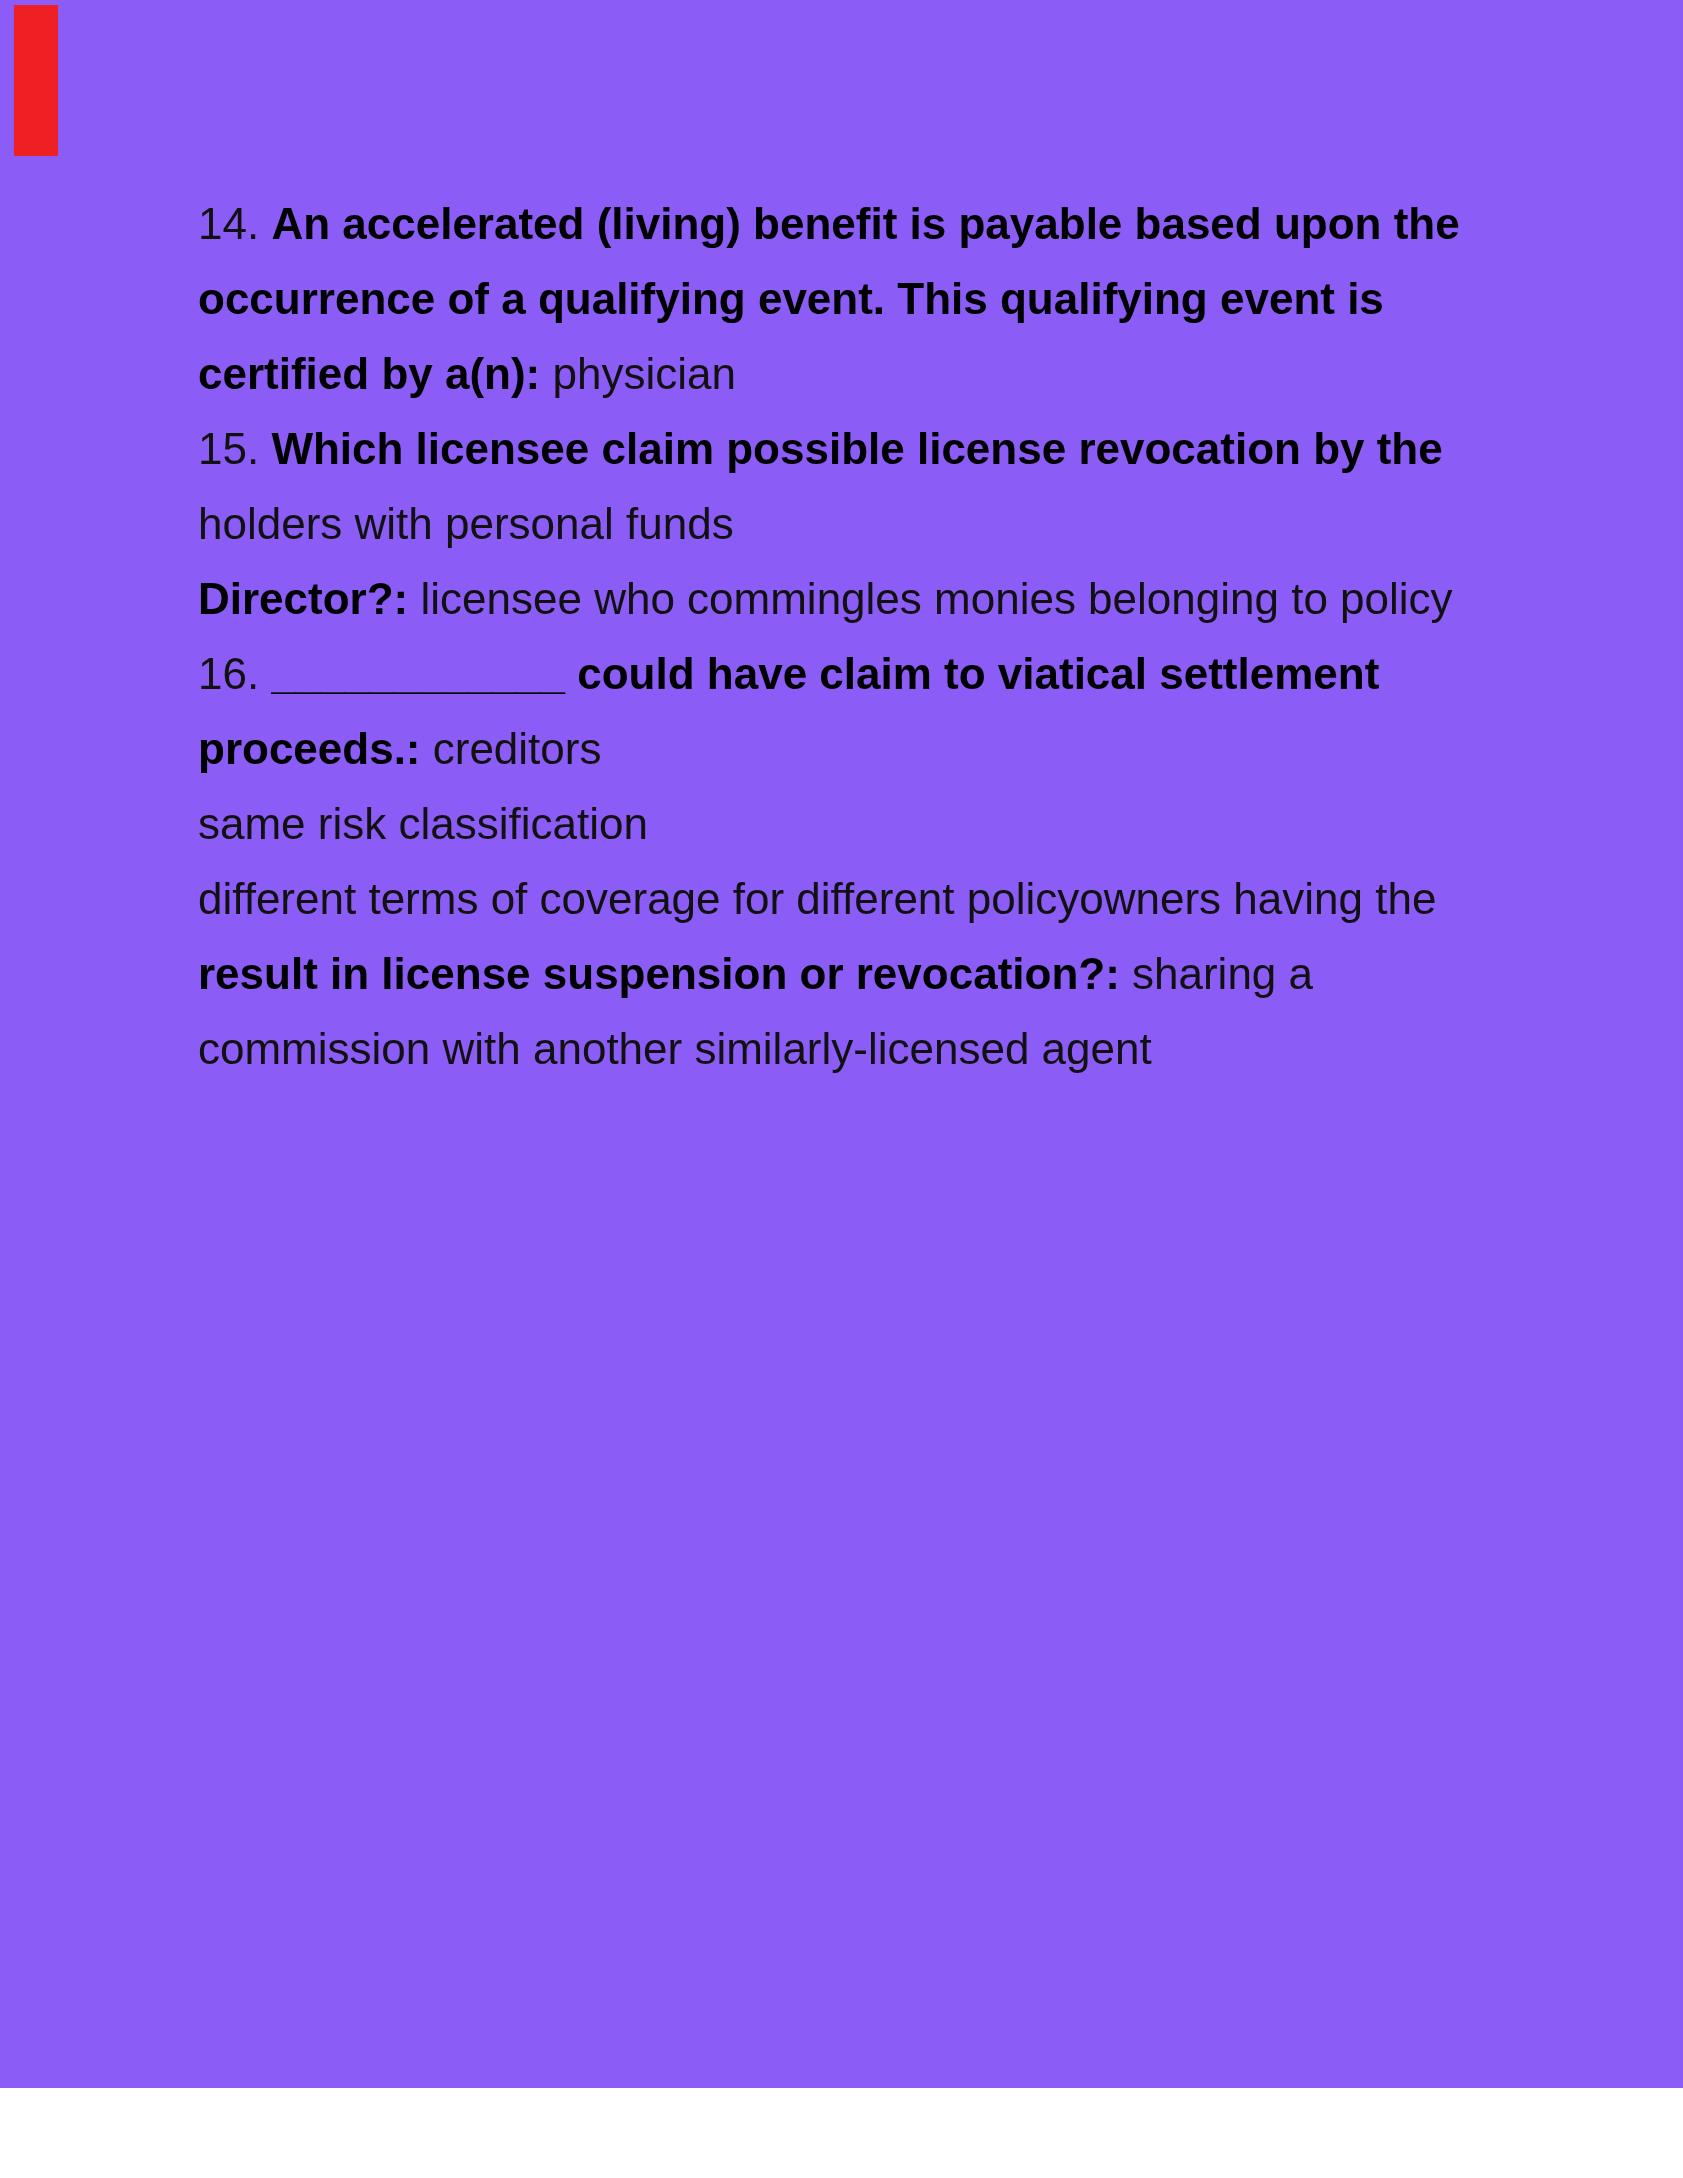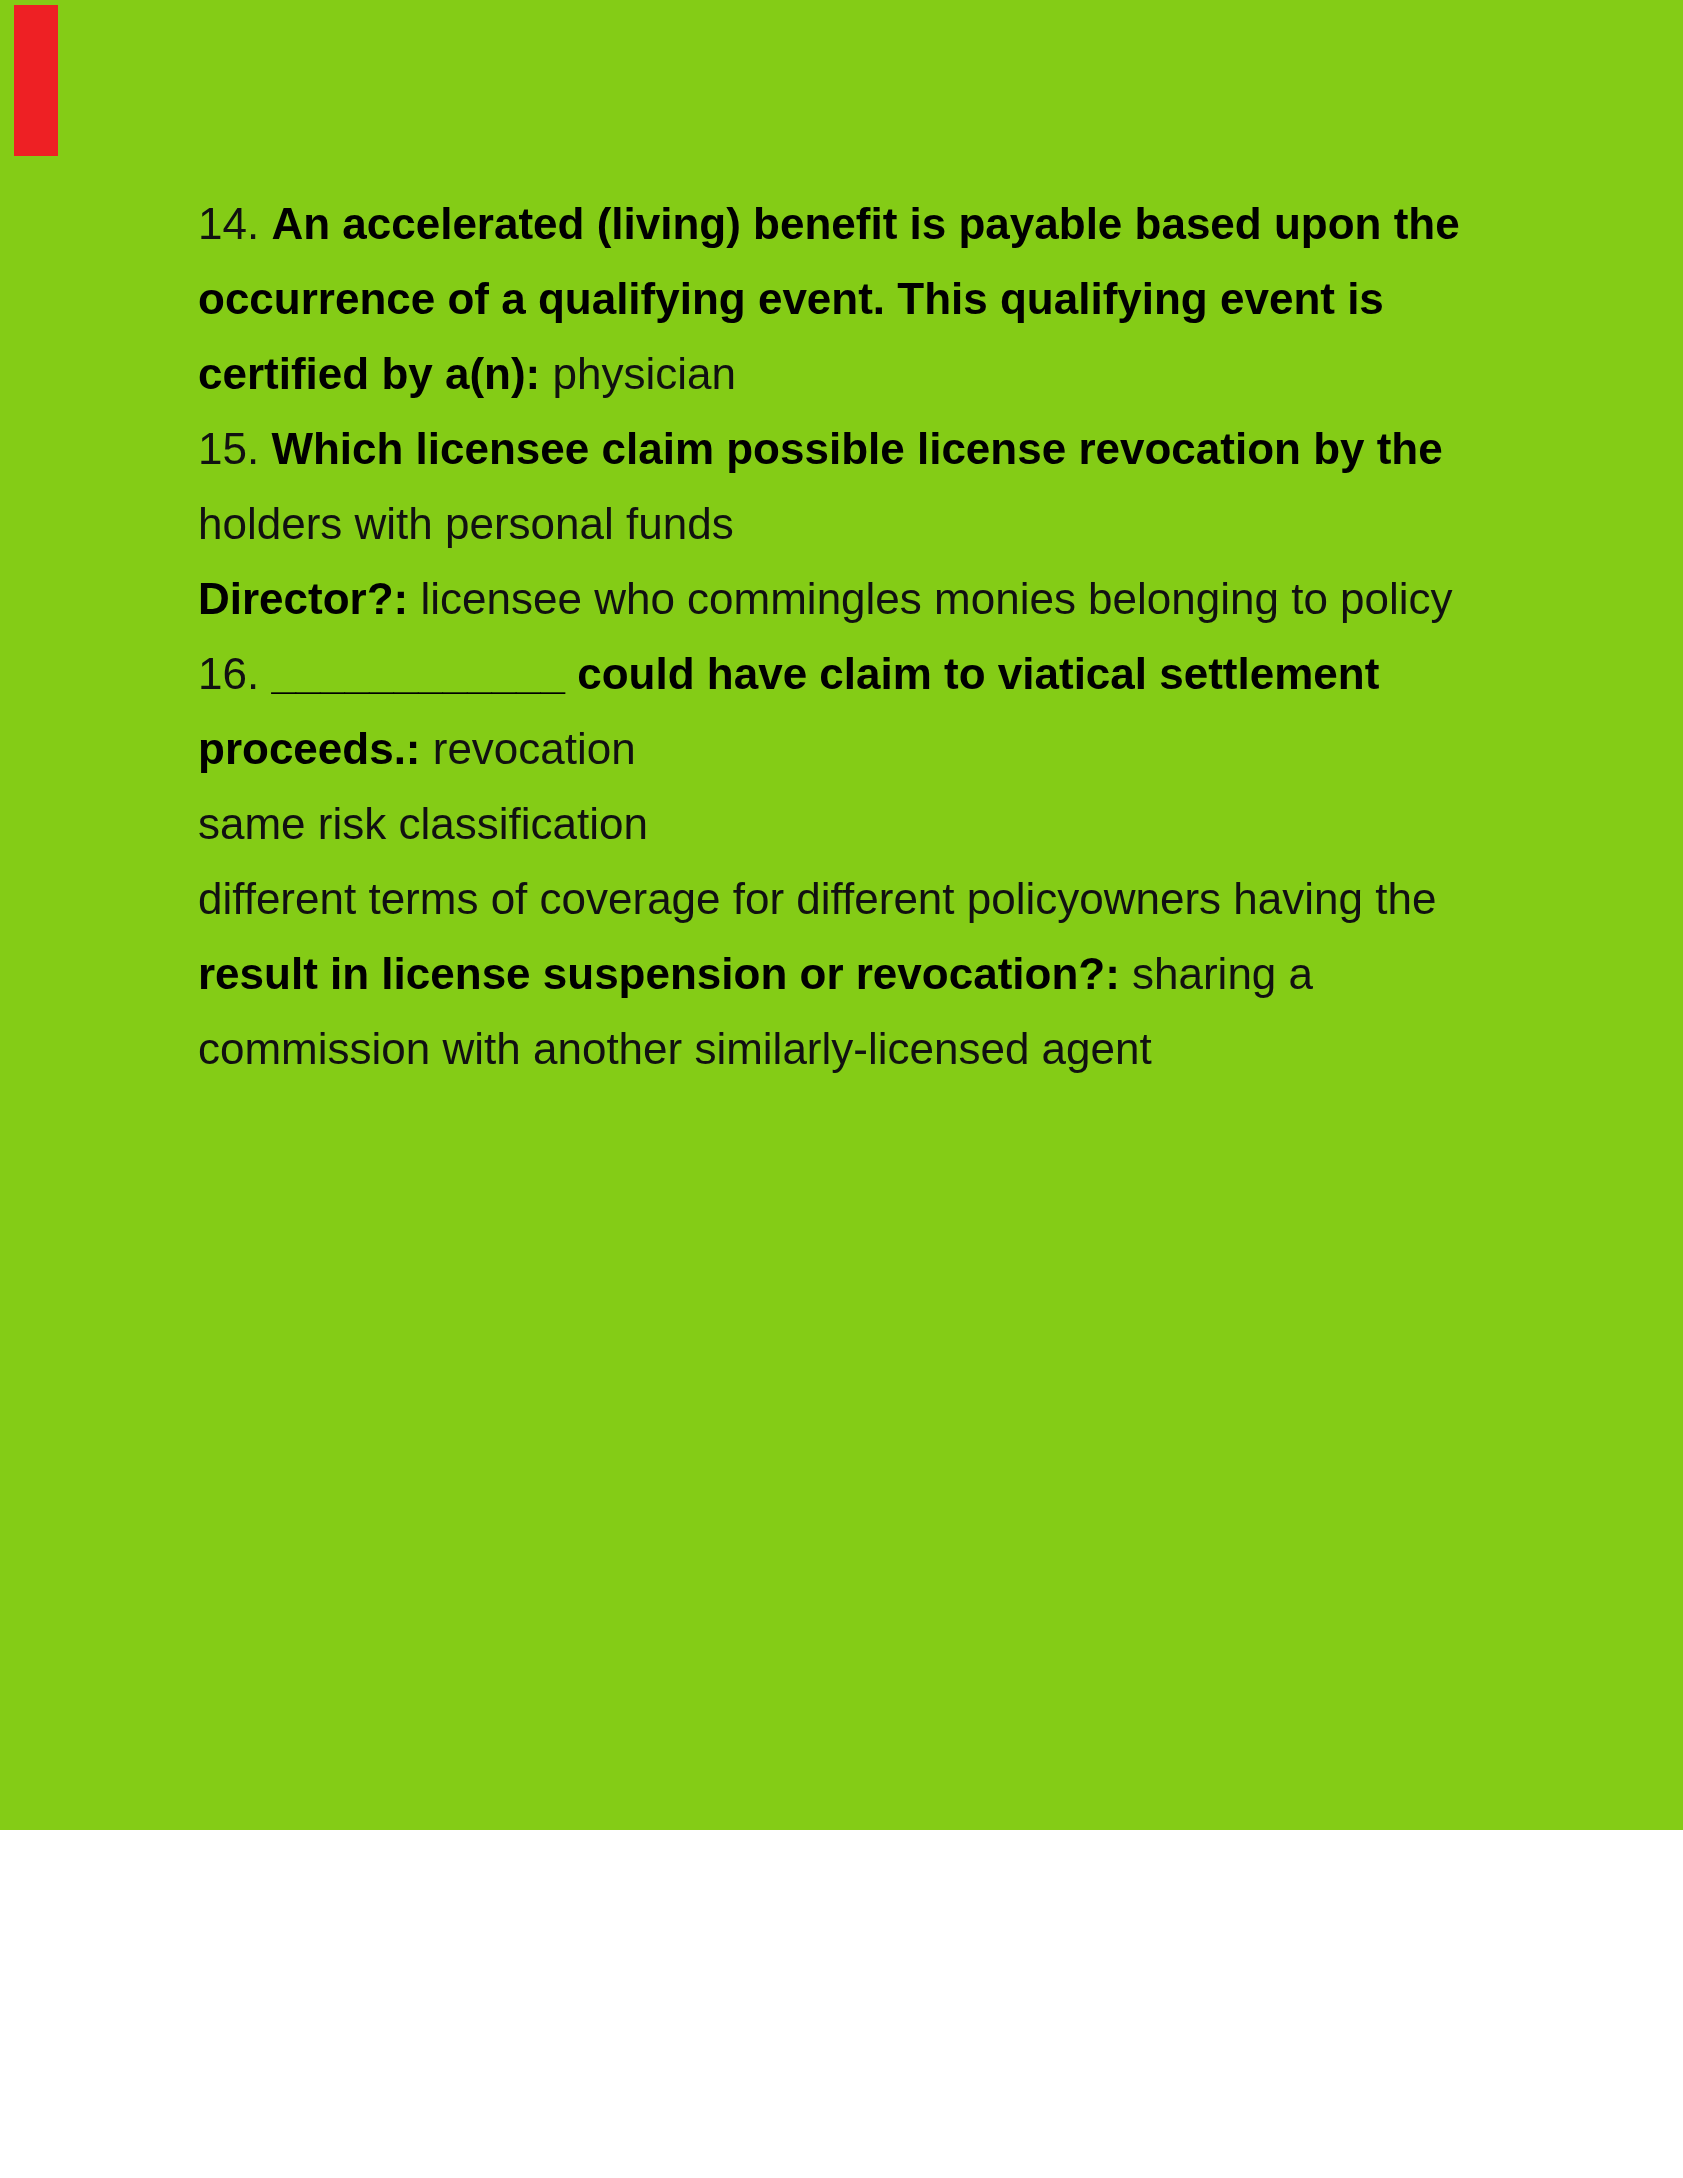--- a/index.html
+++ b/index.html
@@ -3,22 +3,22 @@
 <meta charset="utf-8">
 <style>
   html, body {
     margin: 0;
     padding: 0;
     background: #ffffff;
   }
   .page {
     position: relative;
     width: 1683px;
-    height: 1830px;
-    background: #84cc16;
+    height: 2088px;
+    background: #8b5cf6;
     overflow: hidden;
     font-family: "Liberation Sans", "DejaVu Sans", sans-serif;
   }
   .corner-ribbon {
     position: absolute;
     left: 14px;
     top: 5px;
     width: 44px;
     height: 151px;
     background: #ee2024; 
@@ -45,20 +45,20 @@
 <div class="page">
   <div class="corner-ribbon" style="background: rgb(238, 32, 36);"></div>
   <div class="qa-list">
       <div class="line"><span class="seg">14. </span><span class="seg bold">An accelerated (living) benefit is payable based upon the</span></div>
       <div class="line"><span class="seg bold">occurrence of a qualifying event. This qualifying event is</span></div>
       <div class="line"><span class="seg bold">certified by a(n):</span><span class="seg"> physician</span></div>
       <div class="line"><span class="seg">15. </span><span class="seg bold">Which licensee claim possible license revocation by the</span></div>
       <div class="line"><span class="seg">holders with personal funds</span></div>
       <div class="line"><span class="seg bold">Director?:</span><span class="seg"> licensee who commingles monies belonging to policy</span></div>
       <div class="line"><span class="seg">16. </span><span class="seg bold">____________ could have claim to viatical settlement</span></div>
-      <div class="line"><span class="seg bold">proceeds.:</span><span class="seg"> revocation</span></div>
+      <div class="line"><span class="seg bold">proceeds.:</span><span class="seg"> creditors</span></div>
       <div class="line"><span class="seg">same risk classification</span></div>
       <div class="line"><span class="seg">different terms of coverage for different policyowners having the</span></div>
       <div class="line"><span class="seg bold">result in license suspension or revocation?:</span><span class="seg"> sharing a</span></div>
       <div class="line"><span class="seg">commission with another similarly-licensed agent</span></div>
     </div>
 </div>
 
 
 </body></html>

